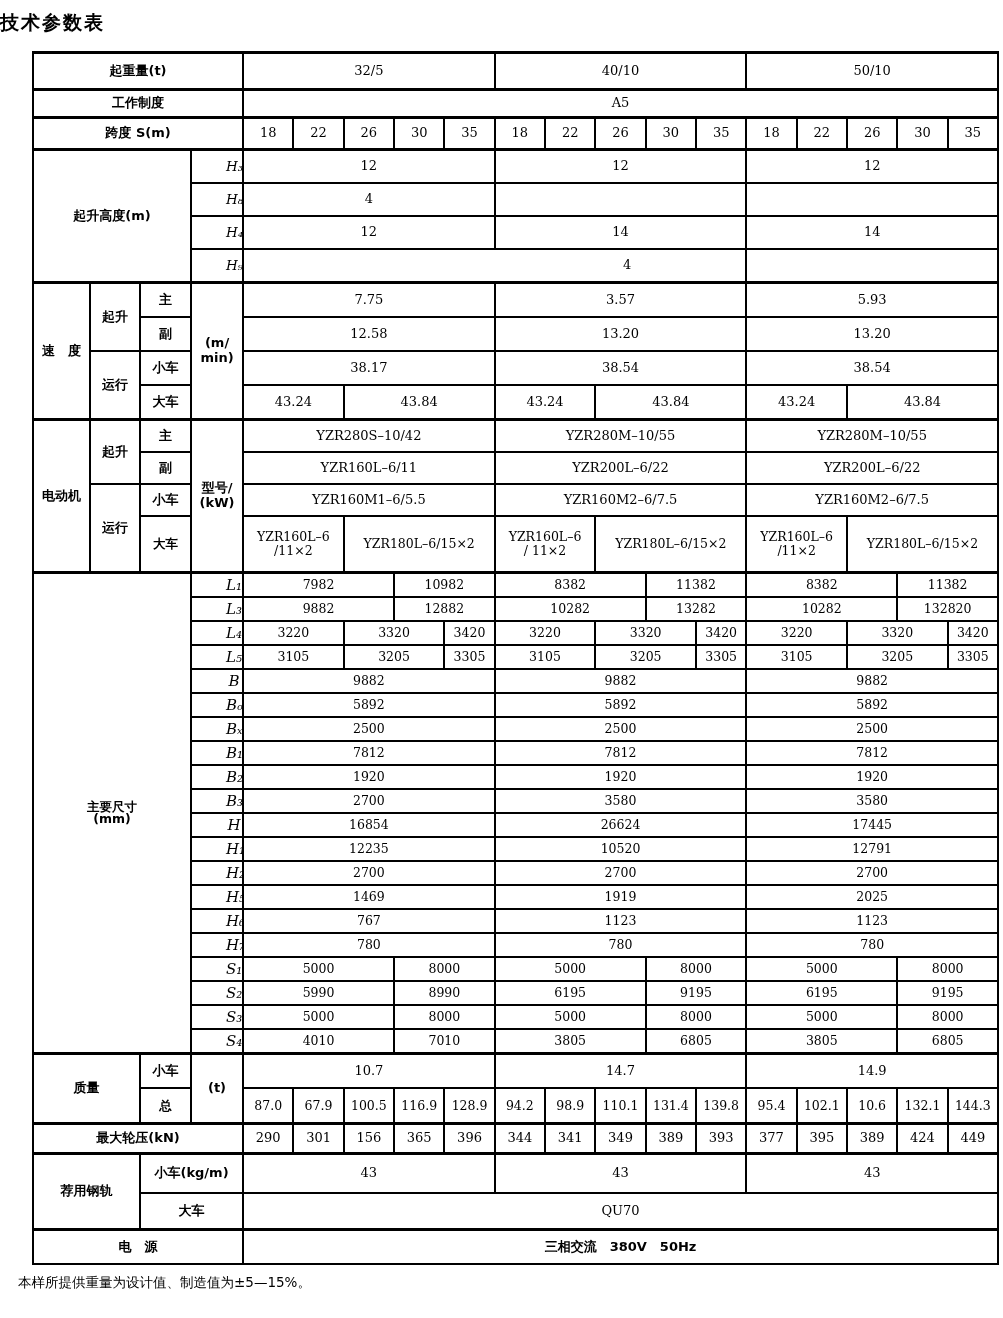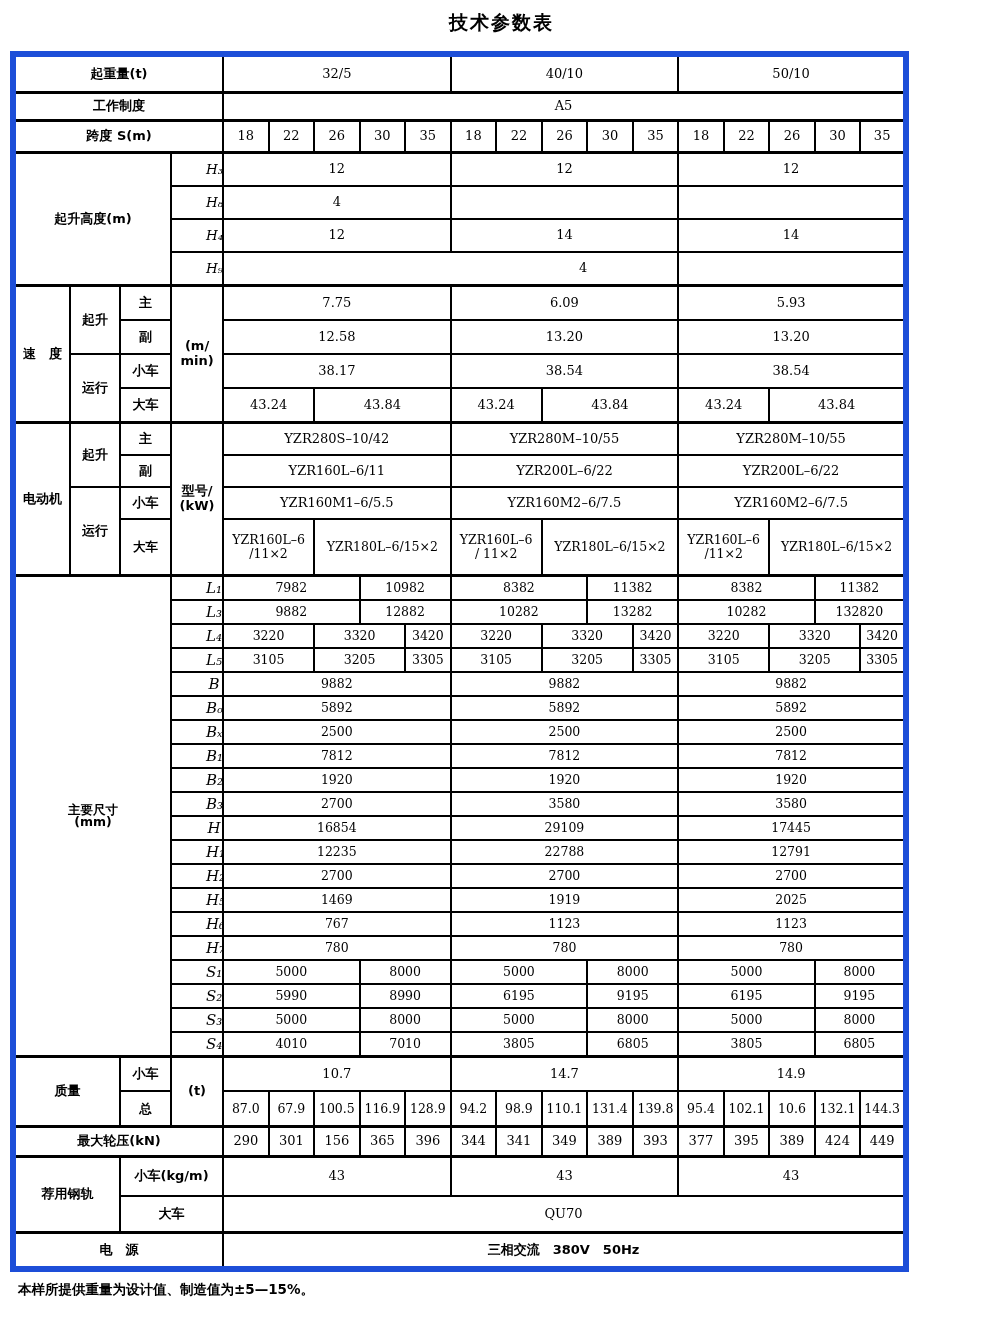--- a/index.html
+++ b/index.html
@@ -1,18 +1,18 @@
 <!DOCTYPE html>
 <html><head>
 <meta charset="utf-8">
 <style>
   html,body{margin:0;padding:0;background:#fff;}
   body{width:1003px;height:1318px;color:#000;font-family:"DejaVu Serif","Liberation Serif",serif;overflow:hidden;}
-  .title{margin:10px 0 0 0;text-align:center;font-size:19px;font-weight:bold;letter-spacing:2px;font-family:"DejaVu Sans","Liberation Sans",sans-serif;}
-  table.params{border-collapse:collapse;table-layout:fixed;width:899px;margin:15px 0 0 10px;border:6px solid #1d4ed8;}
+  .title{margin:10px 0 0 0;font-size:19px;font-weight:bold;letter-spacing:2px;font-family:"DejaVu Sans","Liberation Sans",sans-serif;}
+  table.params{border-collapse:collapse;table-layout:fixed;width:967px;margin:15px 0 0 32px;border:2px solid #1d4ed8;}
   td{border:2px solid #000;padding:0;text-align:center;vertical-align:middle;font-size:13px;line-height:1.12;overflow:hidden;}
   .lab{font-family:"DejaVu Sans","Liberation Sans",sans-serif;font-weight:bold;font-size:13px;}
   .li{font-style:italic;font-size:13.5px;font-family:"DejaVu Serif",serif;padding-left:34px;}
   .pre{white-space:pre-line;}
   .shift{text-indent:265px;}
   tr.ts>td{border-top:3px solid #000;}
   tr.hcap>td{height:34px}
   tr.hduty>td{height:25px}
   tr.hspan>td{height:29px}
   tr.hh>td{height:31px}
@@ -20,21 +20,21 @@
   tr.hmot>td{height:30px}
   tr.hmotc>td{height:54px;font-size:12.5px}
   tr.rd>td{height:22px;font-size:12.5px;line-height:1.0}
   tr.rd>td.li{font-size:15px}
   tr.hmt>td{height:32px}
   tr.hmtot>td{height:33px;font-size:12.5px}
   tr.hwh>td{height:27px}
   tr.hrt>td{height:37px}
   tr.hrc>td{height:34px}
   tr.hpw>td{height:32px}
-  .footer{margin:9px 0 0 18px;font-size:13.5px;font-weight:bold;font-family:"DejaVu Sans","Liberation Sans",sans-serif;}
+  .footer{margin:9px 0 0 18px;font-size:13.5px;font-weight:normal;font-family:"DejaVu Sans","Liberation Sans",sans-serif;}
 </style>
 </head>
 <body>
 
 <div class="title">技术参数表</div>
 
 <table class="params">
 <colgroup>
 <col style="width:57px">
       <col style="width:50px">
@@ -109,21 +109,21 @@
         <td colspan="10" class="shift">4</td>
         <td colspan="5"></td>
       </tr>
 <tr class="ts hspd">
         <td class="lab" rowspan="4">速　度</td>
         <td class="lab" rowspan="2">起升</td>
         <td class="lab">主</td>
         <td class="lab pre" rowspan="4">(m/
 min)</td>
         <td colspan="5">7.75</td>
-        <td colspan="5">6.09</td>
+        <td colspan="5">3.57</td>
         <td colspan="5">5.93</td>
       </tr>
 <tr class="hspd">
         <td class="lab">副</td>
         <td colspan="5">12.58</td>
         <td colspan="5">13.20</td>
         <td colspan="5">13.20</td>
       </tr>
 <tr class="hspd">
         <td class="lab" rowspan="2">运行</td>
@@ -252,27 +252,27 @@
       </tr>
 <tr class="rd">
         <td class="li">B₃</td>
         <td colspan="5">2700</td>
         <td colspan="5">3580</td>
         <td colspan="5">3580</td>
       </tr>
 <tr class="rd">
         <td class="li">H</td>
         <td colspan="5">16854</td>
-        <td colspan="5">29109</td>
+        <td colspan="5">26624</td>
         <td colspan="5">17445</td>
       </tr>
 <tr class="rd">
         <td class="li">H₁</td>
         <td colspan="5">12235</td>
-        <td colspan="5">22788</td>
+        <td colspan="5">10520</td>
         <td colspan="5">12791</td>
       </tr>
 <tr class="rd">
         <td class="li">H₂</td>
         <td colspan="5">2700</td>
         <td colspan="5">2700</td>
         <td colspan="5">2700</td>
       </tr>
 <tr class="rd">
         <td class="li">H₅</td>

